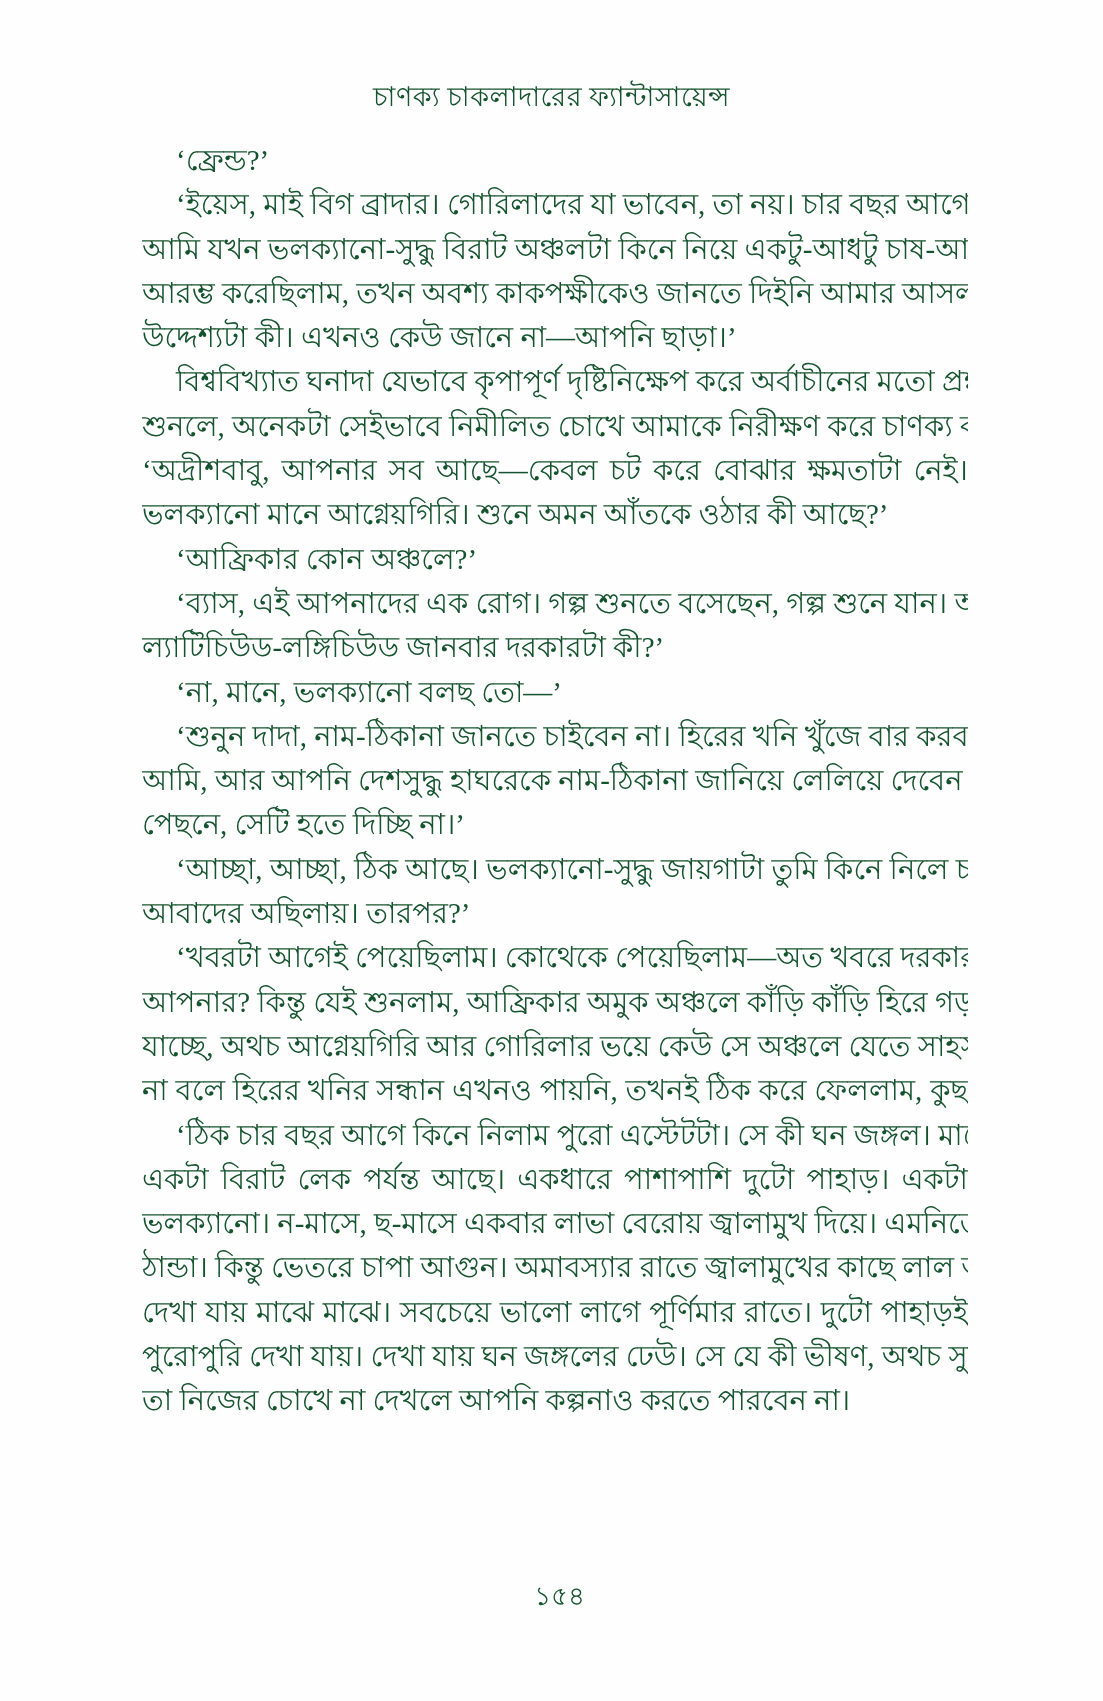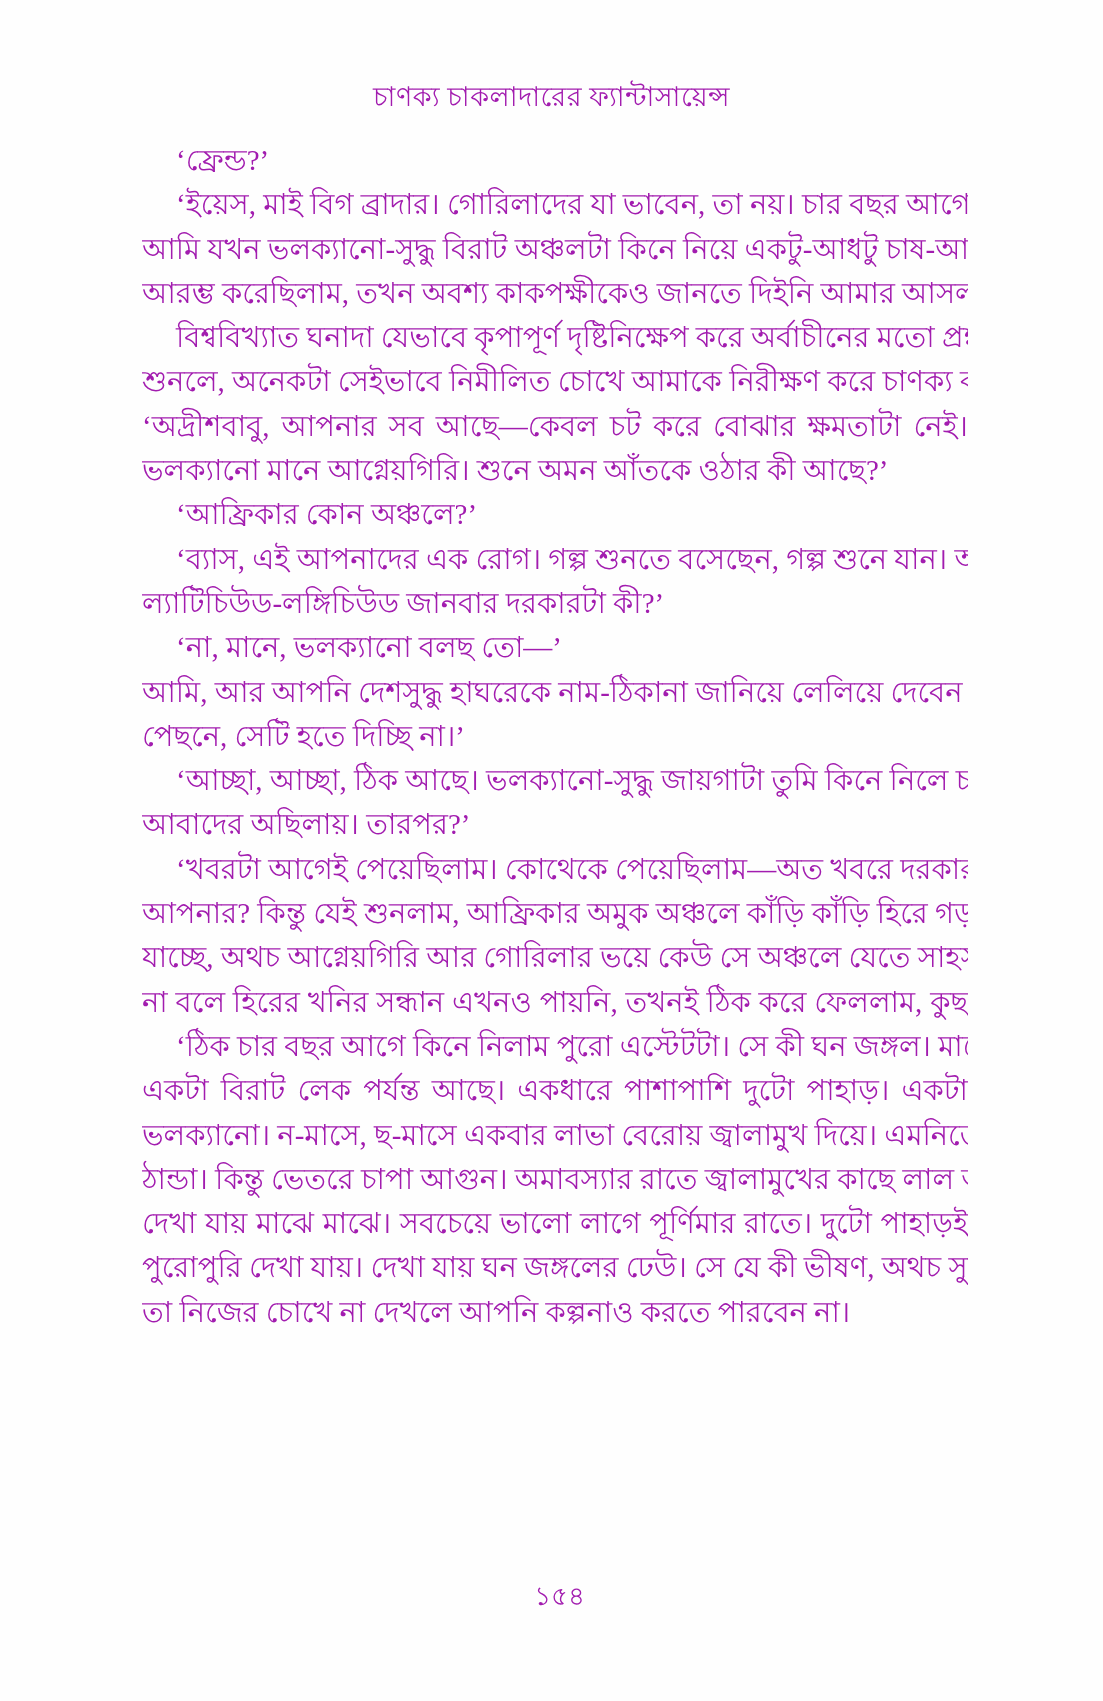--- a/index.html
+++ b/index.html
@@ -6,21 +6,21 @@
     margin: 0;
     padding: 0;
     background: #e8e8e8;
   }
   .page {
     position: relative;
     width: 1103px;
     height: 1701px;
     margin: 0 auto;
     background: #fefefe;
-    color: #a21caf;
+    color: #14532d;
     font-family: "Liberation Serif", "DejaVu Serif", serif;
     overflow: hidden;
   }
   .running-head {
     position: absolute;
     top: 76px;
     left: 0;
     width: 100%;
     text-align: center;
     font-size: 27px;
@@ -62,28 +62,30 @@
 <body>
 
 <div class="page">
   <div class="running-head">চাণক্য চাকলাদারের ফ্যান্টাসায়েন্স</div>
 
   <div class="text-block">
       <div class="line indent end">‘ফ্রেন্ড?’</div>
       <div class="line indent">‘ইয়েস, মাই বিগ ব্রাদার। গোরিলাদের যা ভাবেন, তা নয়। চার বছর আগে</div>
       <div class="line">আমি যখন ভলক্যানো-সুদ্ধু বিরাট অঞ্চলটা কিনে নিয়ে একটু-আধটু চাষ-আবাদ</div>
       <div class="line">আরম্ভ করেছিলাম, তখন অবশ্য কাকপক্ষীকেও জানতে দিইনি আমার আসল</div>
+      <div class="line end">উদ্দেশ্যটা কী। এখনও কেউ জানে না—আপনি ছাড়া।’</div>
       <div class="line indent">বিশ্ববিখ্যাত ঘনাদা যেভাবে কৃপাপূর্ণ দৃষ্টিনিক্ষেপ করে অর্বাচীনের মতো প্রশ্ন</div>
       <div class="line">শুনলে, অনেকটা সেইভাবে নিমীলিত চোখে আমাকে নিরীক্ষণ করে চাণক্য বললে,</div>
       <div class="line">‘অদ্রীশবাবু, আপনার সব আছে—কেবল চট করে বোঝার ক্ষমতাটা নেই।</div>
       <div class="line end">ভলক্যানো মানে আগ্নেয়গিরি। শুনে অমন আঁতকে ওঠার কী আছে?’</div>
       <div class="line indent end">‘আফ্রিকার কোন অঞ্চলে?’</div>
       <div class="line indent">‘ব্যাস, এই আপনাদের এক রোগ। গল্প শুনতে বসেছেন, গল্প শুনে যান। অত</div>
       <div class="line end">ল্যাটিচিউড-লঙ্গিচিউড জানবার দরকারটা কী?’</div>
       <div class="line indent end">‘না, মানে, ভলক্যানো বলছ তো—’</div>
+      <div class="line indent">‘শুনুন দাদা, নাম-ঠিকানা জানতে চাইবেন না। হিরের খনি খুঁজে বার করব</div>
       <div class="line">আমি, আর আপনি দেশসুদ্ধু হাঘরেকে নাম-ঠিকানা জানিয়ে লেলিয়ে দেবেন আমার</div>
       <div class="line end">পেছনে, সেটি হতে দিচ্ছি না।’</div>
       <div class="line indent">‘আচ্ছা, আচ্ছা, ঠিক আছে। ভলক্যানো-সুদ্ধু জায়গাটা তুমি কিনে নিলে চাষ-</div>
       <div class="line end">আবাদের অছিলায়। তারপর?’</div>
       <div class="line indent">‘খবরটা আগেই পেয়েছিলাম। কোথেকে পেয়েছিলাম—অত খবরে দরকার কী</div>
       <div class="line">আপনার? কিন্তু যেই শুনলাম, আফ্রিকার অমুক অঞ্চলে কাঁড়ি কাঁড়ি হিরে গড়াগড়ি</div>
       <div class="line">যাচ্ছে, অথচ আগ্নেয়গিরি আর গোরিলার ভয়ে কেউ সে অঞ্চলে যেতে সাহস পায়</div>
       <div class="line">না বলে হিরের খনির সন্ধান এখনও পায়নি, তখনই ঠিক করে ফেললাম, কুছ</div>
       <div class="line indent">‘ঠিক চার বছর আগে কিনে নিলাম পুরো এস্টেটটা। সে কী ঘন জঙ্গল। মাঝে</div>
       <div class="line">একটা বিরাট লেক পর্যন্ত আছে। একধারে পাশাপাশি দুটো পাহাড়। একটা</div>

